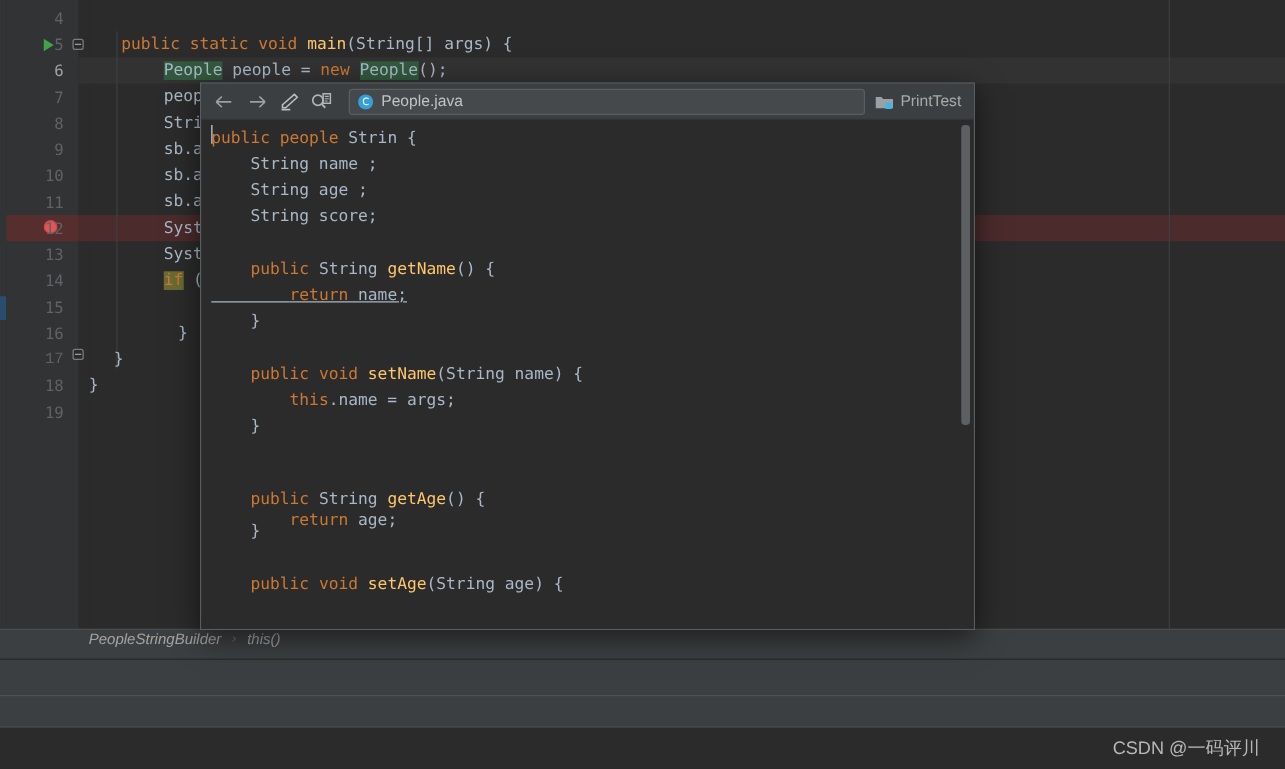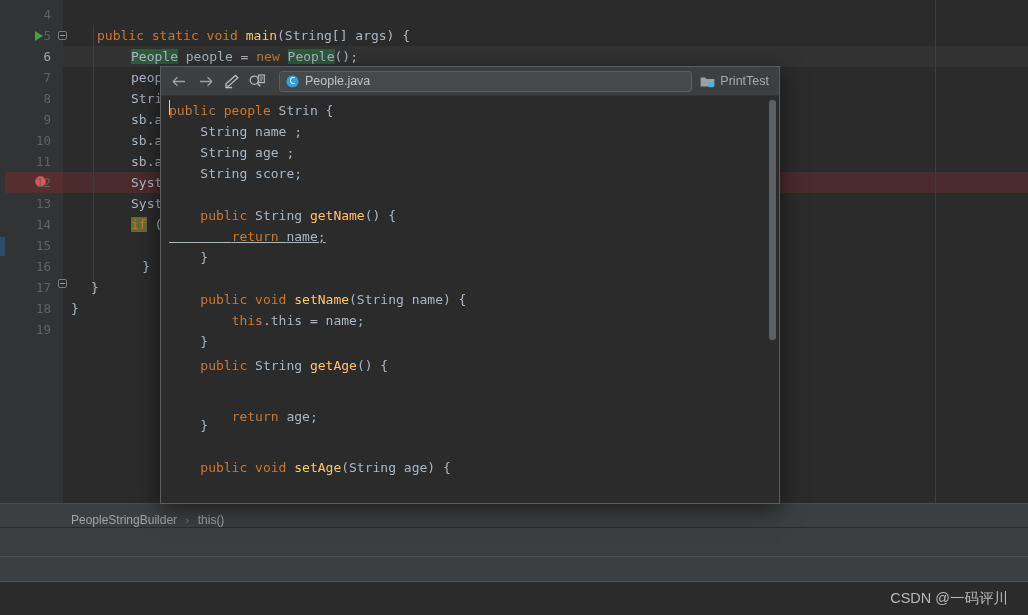--- a/index.html
+++ b/index.html
@@ -87,21 +87,21 @@
   .txt  { color: #a9b7c6; }
   .mth  { color: #ffc66d; }
   .str  { color: #6a8759; }
   .mark-green  { background: #32593d; }
   .mark-olive  { background: #6a6a33; }
 
   
   .breadcrumb-bar {
     position: absolute; left: 0; top: 503px; width: 1028px; height: 24px;
     background: #3c3f41; border-top: 1px solid #4a4d4f;
-    display: flex; align-items: flex-end;
+    display: flex; align-items: flex-start; font-style: italic;
   }
   .crumb { color: #a4a3a3; font-size: 12px; font-family: "Liberation Sans", sans-serif; }
   .crumb-sep { color: #6e7173; font-size: 11px; margin: 0 7px; }
 
   
   .panel-a {
     position: absolute; left: 0; top: 527px; width: 1028px; height: 29px;
     background: #3c3f41; border-top: 1px solid #2b2b2b;
   }
   .panel-b {
@@ -235,21 +235,21 @@
         <div class="lnum" style="top: 67px; left: 5px;">7</div>
         <div class="lnum" style="top: 88px; left: 5px;">8</div>
         <div class="lnum" style="top: 109px; left: 5px;">9</div>
         <div class="lnum" style="top: 130px; left: 5px;">10</div>
         <div class="lnum" style="top: 151px; left: 5px;">11</div>
         <div class="lnum" style="top: 172px; left: 5px;">12</div>
         <div class="lnum" style="top: 193px; left: 5px;">13</div>
         <div class="lnum" style="top: 214px; left: 5px;">14</div>
         <div class="lnum" style="top: 235px; left: 5px;">15</div>
         <div class="lnum" style="top: 256px; left: 5px;">16</div>
-        <div class="lnum" style="top: 277px; left: 5px;">17</div>
+        <div class="lnum" style="top: 277px; left: 5px; font-family: Liberation Mono, monospace;">17</div>
         <div class="lnum" style="top: 298px; left: 5px;">18</div>
         <div class="lnum" style="top: 319px; left: 5px;">19</div>
       </div>
   </div>
 
   <div class="breadcrumb-bar">
     <div style="width:71px;"></div>
     <span class="crumb">PeopleStringBuilder</span>
     <span class="crumb-sep">›</span>
     <span class="crumb">this()</span>
@@ -316,24 +316,24 @@
           <div class="pline" style="top: 4px;"><span class="kw">public </span><span class="kw">people </span><span class="txt">Strin {</span></div>
           <div class="pline" style="top: 25px;"><span class="txt">    String name ;</span></div>
           <div class="pline" style="top: 46px;"><span class="txt">    String age ;</span></div>
           <div class="pline" style="top: 67px;"><span class="txt">    String score;</span></div>
           <div class="pline" style="top: 88px;">&nbsp;</div>
           <div class="pline" style="top: 109px;"><span class="txt">    </span><span class="kw">public </span><span class="txt">String </span><span class="mth">getName</span><span class="txt">() {</span></div>
           <div class="pline" style="top: 130px; text-decoration: underline;"><span class="txt">        </span><span class="kw">return </span><span class="txt">name;</span></div>
           <div class="pline" style="top: 151px;"><span class="txt">    }</span></div>
           <div class="pline" style="top: 172px;">&nbsp;</div>
           <div class="pline" style="top: 193px;"><span class="txt">    </span><span class="kw">public </span><span class="kw">void </span><span class="mth">setName</span><span class="txt">(String name) {</span></div>
-          <div class="pline" style="top: 214px;"><span class="txt">        </span><span class="kw">this</span><span class="txt">.this = name;</span></div>
+          <div class="pline" style="top: 214px;"><span class="txt">        </span><span class="kw">this</span><span class="txt">.name = args;</span></div>
           <div class="pline" style="top: 235px;"><span class="txt">    }</span></div>
           <div class="pline" style="top: 256px;">&nbsp;</div>
-          <div class="pline" style="top: 259px;"><span class="txt">    </span><span class="kw">public </span><span class="txt">String </span><span class="mth">getAge</span><span class="txt">() {</span></div>
+          <div class="pline" style="top: 293px;"><span class="txt">    </span><span class="kw">public </span><span class="txt">String </span><span class="mth">getAge</span><span class="txt">() {</span></div>
           <div class="pline" style="top: 310px;"><span class="txt">        </span><span class="kw">return </span><span class="txt">age;</span></div>
           <div class="pline" style="top: 319px;"><span class="txt">    }</span></div>
           <div class="pline" style="top: 340px;">&nbsp;</div>
           <div class="pline" style="top: 361px;"><span class="txt">    </span><span class="kw">public </span><span class="kw">void </span><span class="mth">setAge</span><span class="txt">(String age) {</span></div>
         </div>
       <div class="caret" style="left:8px;top:4px;height:15px;"></div>
       <div class="popup-scroll-track"></div>
       <div class="popup-scroll-thumb" style="top:4px;height:240px;"></div>
       <div class="popup-fade"></div>
     </div>

